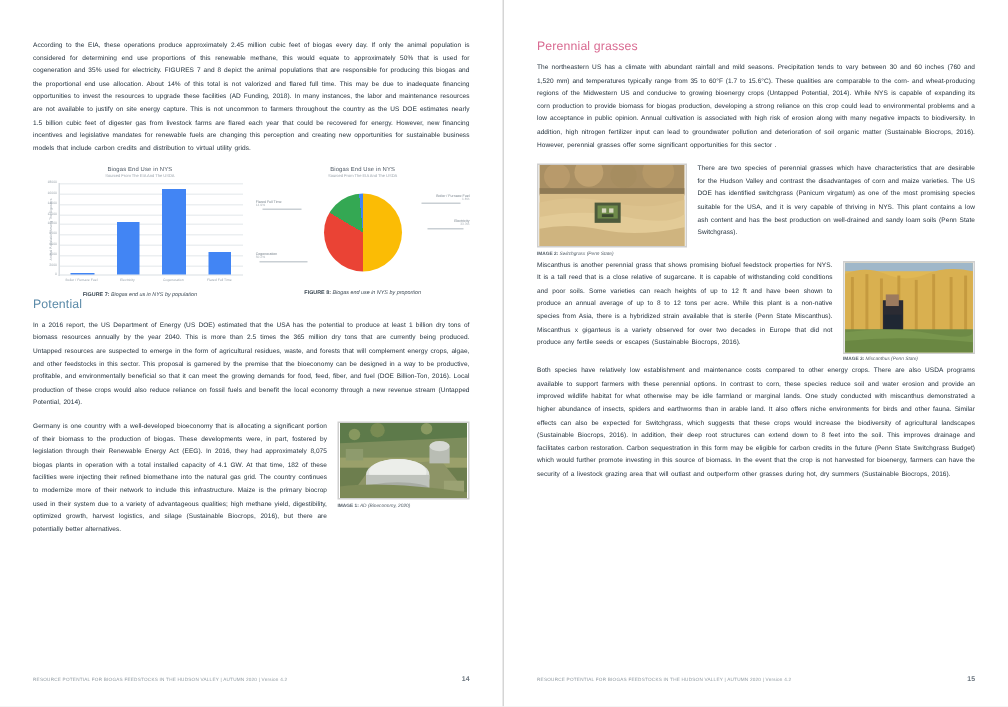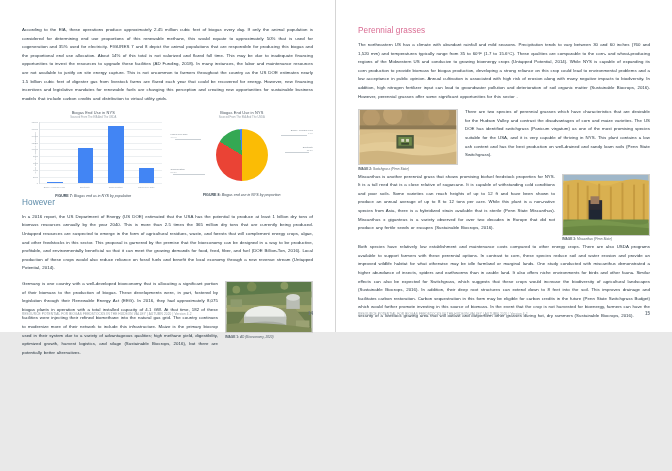--- a/index.html
+++ b/index.html
@@ -9,21 +9,21 @@
     background: #e9e9e9;
     font-family: "Liberation Sans", sans-serif;
     overflow: hidden;
   }
   .spread {
     display: flex;
     width: 672px; height: 471px;
     background: #e9e9e9;
   }
   .page {
-    width: 336px; height: 332px;
+    width: 336px; height: 471px;
     background: #ffffff;
     position: relative;
     padding: 26px 22px 0 22px;
   }
   .page.left { border-right: 1px solid #d5d5d5; }
 
   p.body {
     font-size: 4.35px;
     line-height: 8.6px;
     text-align: justify;
@@ -297,21 +297,21 @@
             <div class="pct">33.3%</div>
           </div>
         </div>
         <div class="figcaption">
           <b>FIGURE 8:</b>
           <i>Biogas end use in NYS by proportion</i>
         </div>
       </div>
     </div>
 
-    <h2 class="section blue">However</h2>
+    <h2 class="section blue">Potential</h2>
 
     <p class="body">In a 2016 report, the US Department of Energy (US DOE) estimated that the USA has the potential to produce at least 1 billion dry tons of biomass resources annually by the year 2040.  This is more than 2.5 times the 365 million dry tons that are currently being produced.  Untapped resources are suspected to emerge in the form of agricultural residues, waste, and forests that will complement energy crops, algae, and other feedstocks in this sector.  This proposal is garnered by the premise that the bioeconomy can be designed in a way to be productive, profitable, and environmentally beneficial so that it can meet the growing demands for food, feed, fiber, and fuel (DOE Billion-Ton, 2016).  Local production of these crops would also reduce reliance on fossil fuels and benefit the local economy through a new revenue stream (Untapped Potential, 2014).</p>
 
     <div class="img-float-right">
       <svg class="photo" width="88" height="52" viewBox="0 0 88 52">
         <rect x="0" y="0" width="88" height="52" fill="#6f7f52"></rect>
         <rect x="0" y="0" width="88" height="16" fill="#5d7a4a"></rect>
         <path d="M0 14 L88 10 L88 24 L0 27 Z" fill="#7d8d5c"></path>
         <rect x="0" y="24" width="88" height="9" fill="#9aa06a"></rect>
         <rect x="0" y="31" width="88" height="21" fill="#6d7e4e"></rect>

